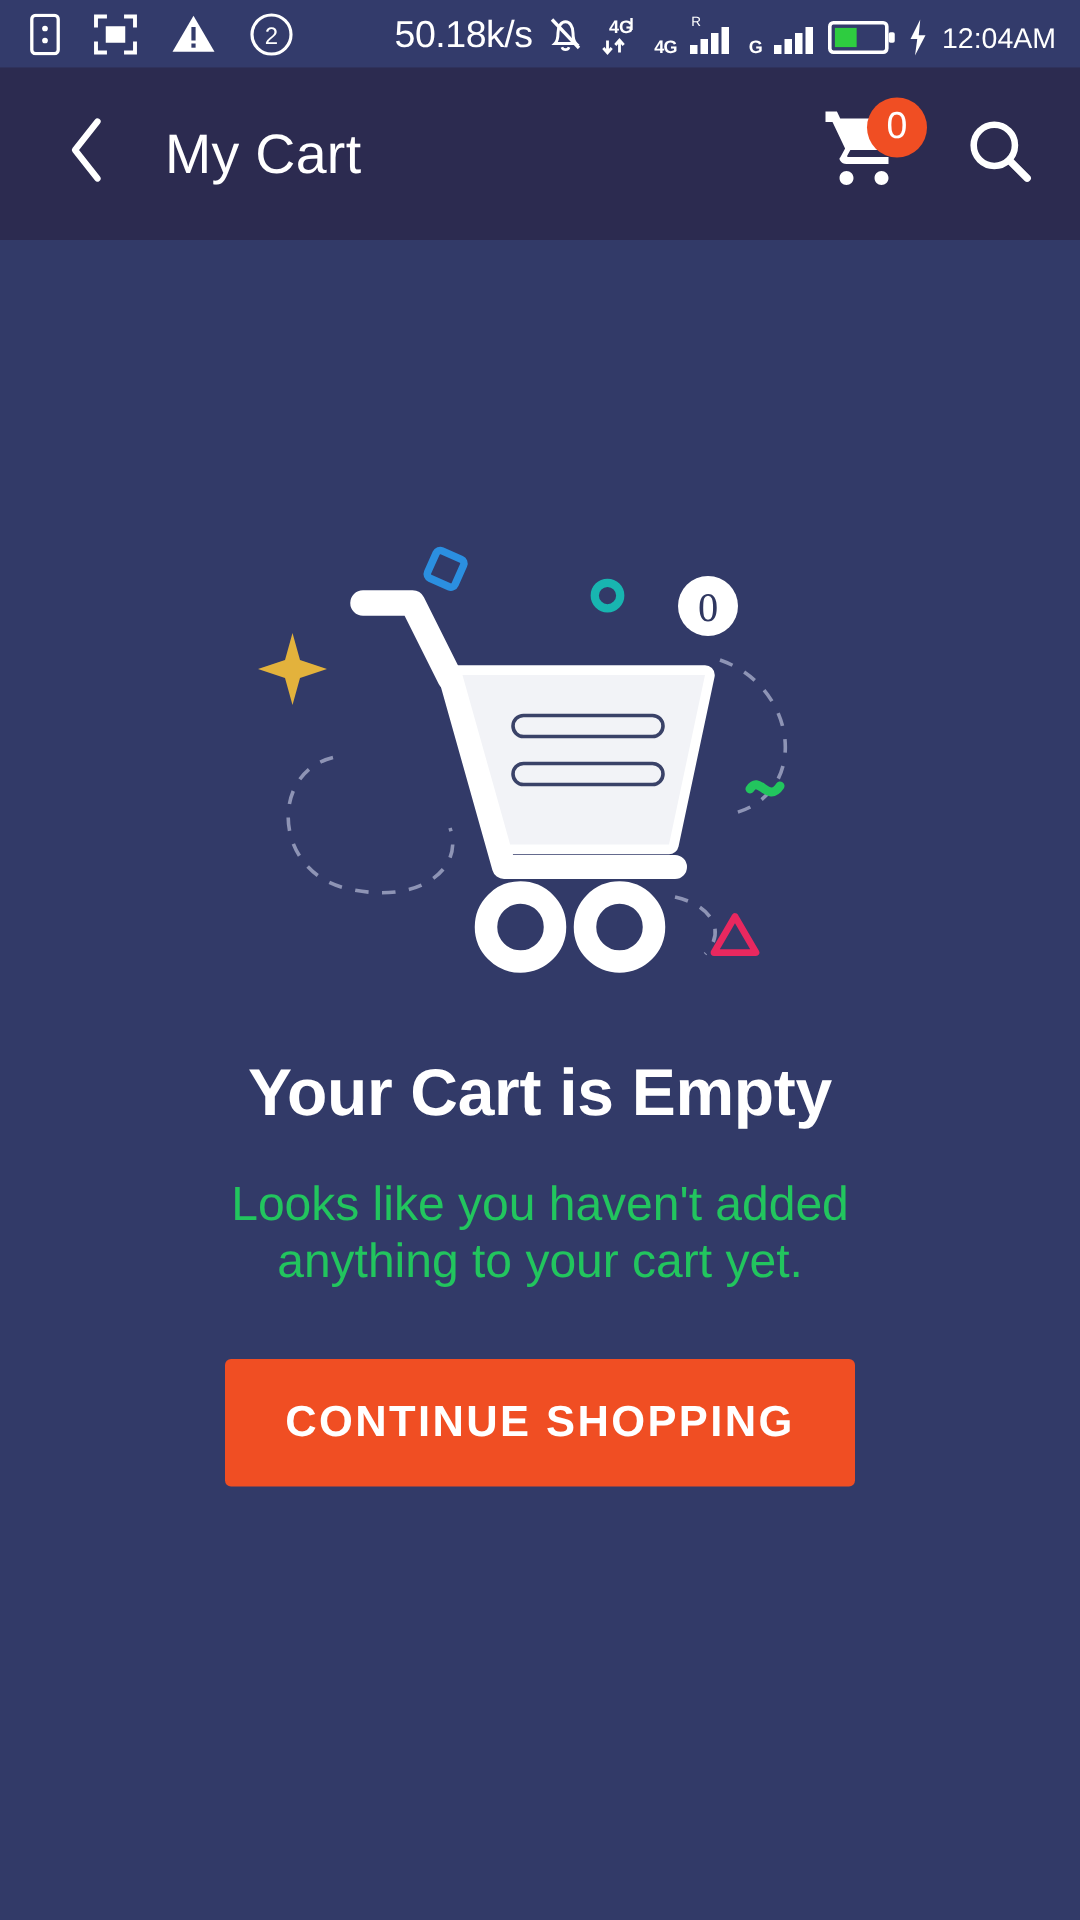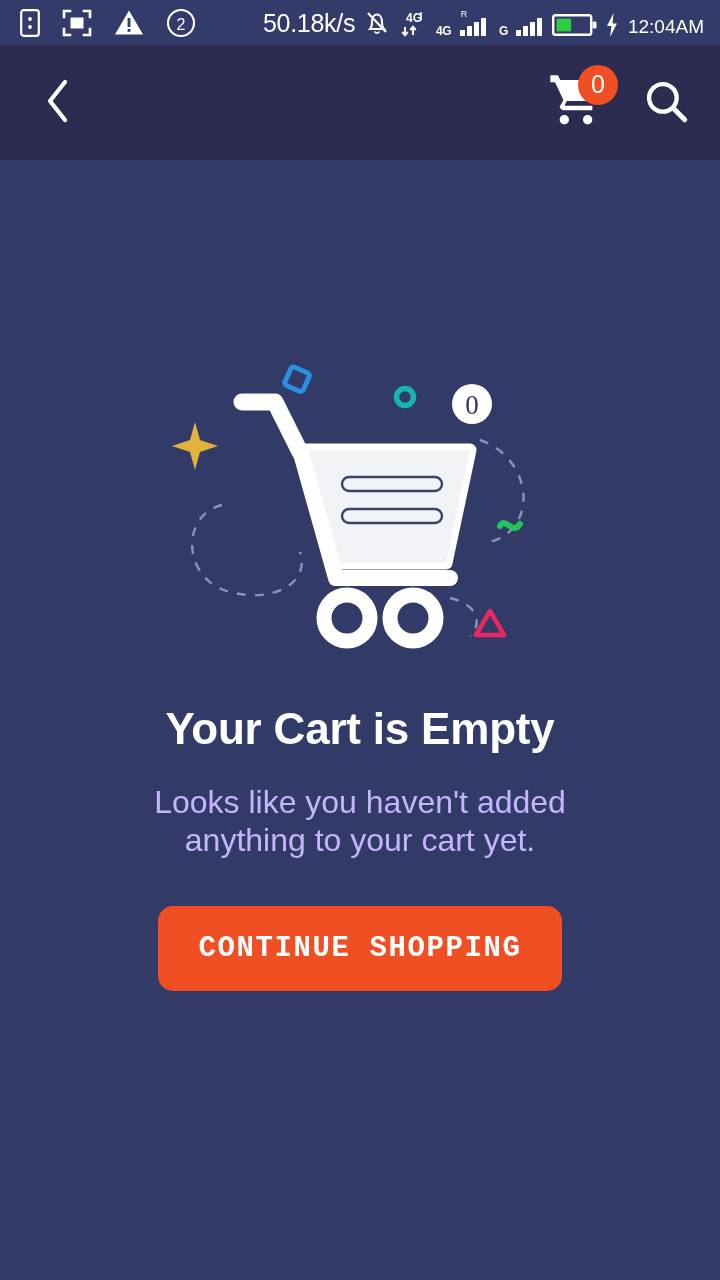--- a/index.html
+++ b/index.html
@@ -49,28 +49,28 @@
   .content{
     flex:1; display:flex; flex-direction:column; align-items:center;
     background:#323a68; padding-top:60px;
   }
   .illus{ width:420px; height:330px; margin-top:110px; }
   .empty-title{
     color:#ffffff; font-size:44px; font-weight:bold;
     margin-top:44px; letter-spacing:-0.2px; text-align:center;
   }
   .empty-sub{
-    color:#c4b5fd; font-size:32px; line-height:1.18;
+    color:#22c55e; font-size:32px; line-height:1.18;
     margin-top:30px; text-align:center; max-width:470px;
   }
   .cta{
     margin-top:46px;
     background:#f04e23; color:#ffffff;
-    border:none; border-radius:15px;
-    font-family:Liberation Mono, monospace;
+    border:none; border-radius:4px;
+    font-family:Liberation Sans, sans-serif;
     font-size:29px; font-weight:bold; letter-spacing:1.6px;
     padding:26px 40px; min-width:380px;
     cursor:pointer;
   }
 </style>
 </head>
 <body>
 
 <div class="screen">
 
@@ -178,20 +178,21 @@
   <div class="appbar">
 
     <div class="back-btn">
       <span>
         <svg width="32" height="46" viewBox="0 0 32 46">
           <path d="M23 4 L8 23 L23 42" fill="none" stroke="#fff" stroke-width="4.2" stroke-linecap="round" stroke-linejoin="round"></path>
         </svg>
       </span>
     </div>
 
+    <div class="title">My Cart</div>
 
     <div class="appbar-actions">
 
       <div class="cart-wrap">
         <span>
           <svg width="56" height="56" viewBox="0 0 24 24" fill="#ffffff">
             <path d="M7 18c-1.1 0-1.99.9-1.99 2S5.9 22 7 22s2-.9 2-2-.9-2-2-2zM1 2v2h2l3.6 7.59-1.35 2.45C4.52 14.37 5.48 16 7 16h12v-2H7.42c-.14 0-.25-.11-.25-.25l.03-.12L8.1 12h7.45c.75 0 1.41-.41 1.75-1.03l3.58-6.49A.996.996 0 0 0 20.01 3H5.21l-.94-2H1zm16 16c-1.1 0-1.99.9-1.99 2s.89 2 1.99 2 2-.9 2-2-.9-2-2-2z"></path>
           </svg>
         </span>
         <span class="cart-badge">0</span>

